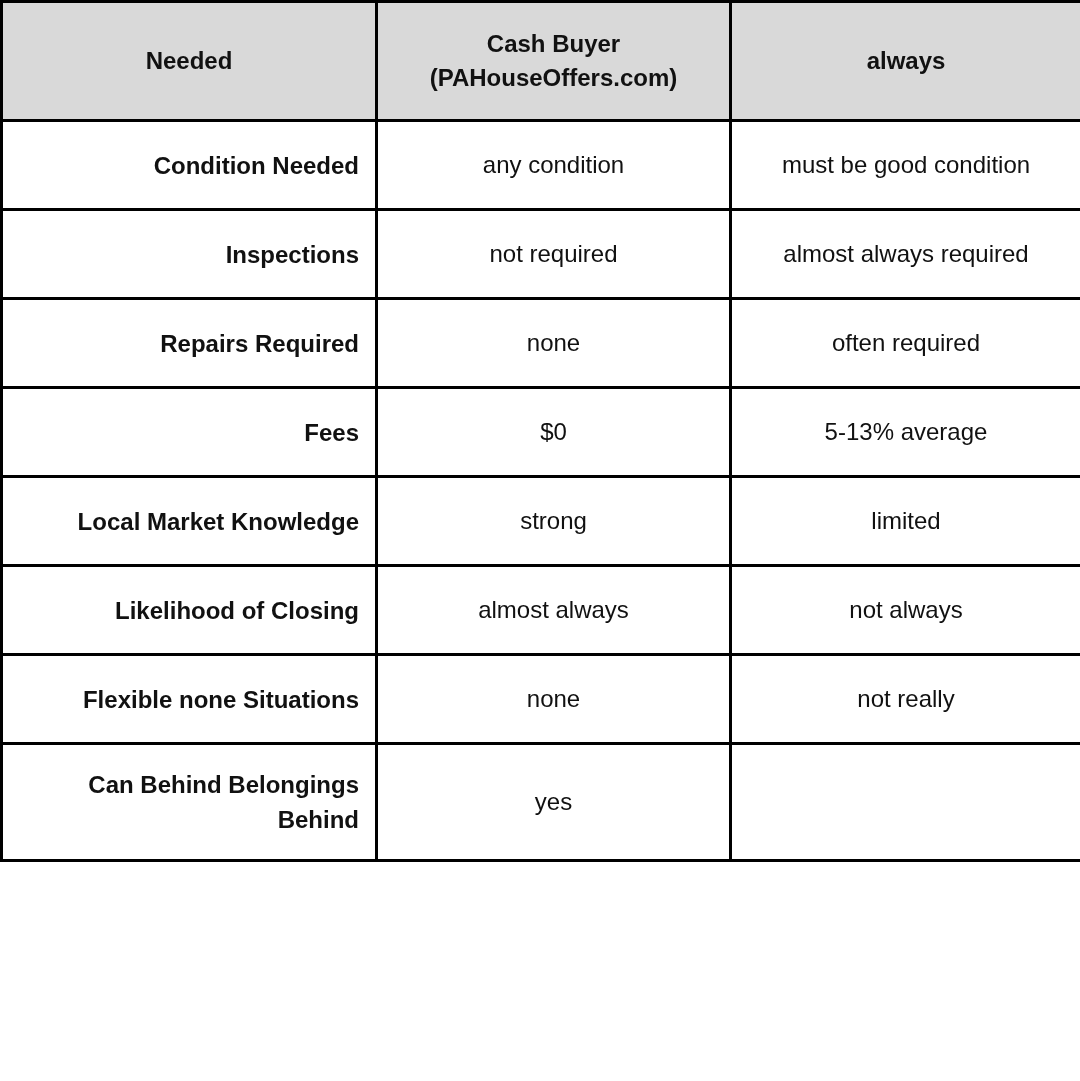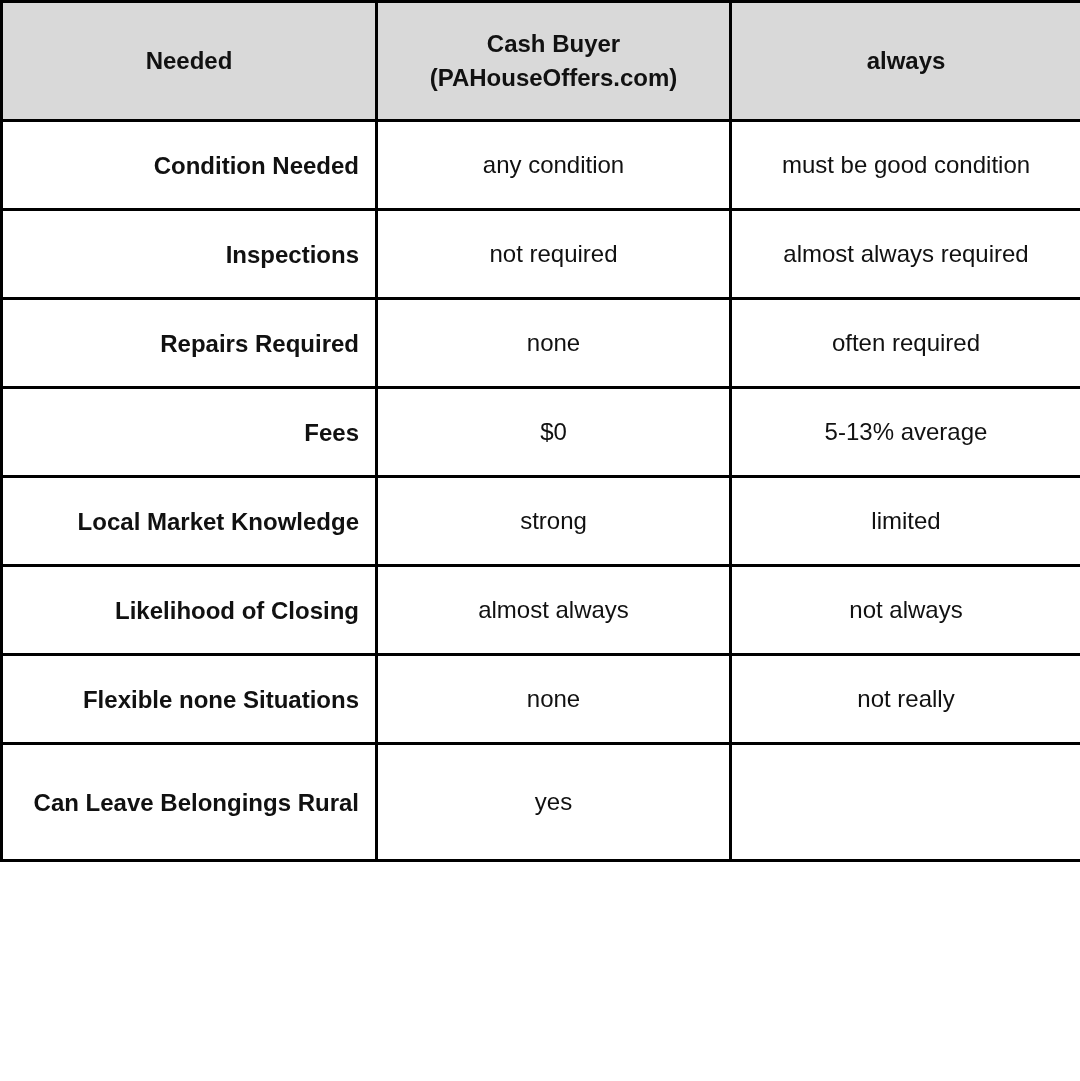--- a/index.html
+++ b/index.html
@@ -86,18 +86,18 @@
       <td class="feature">Likelihood of Closing</td>
       <td class="val">almost always</td>
       <td class="val">not always</td>
     </tr>
     <tr>
       <td class="feature">Flexible none Situations</td>
       <td class="val">none</td>
       <td class="val">not really</td>
     </tr>
     <tr class="last">
-      <td class="feature">Can Leave Belongings Rural</td>
+      <td class="feature">Can Behind Belongings Behind</td>
       <td class="val">yes</td>
       <td class="val"></td>
     </tr>
   </tbody>
 </table>
 
 </body></html>

